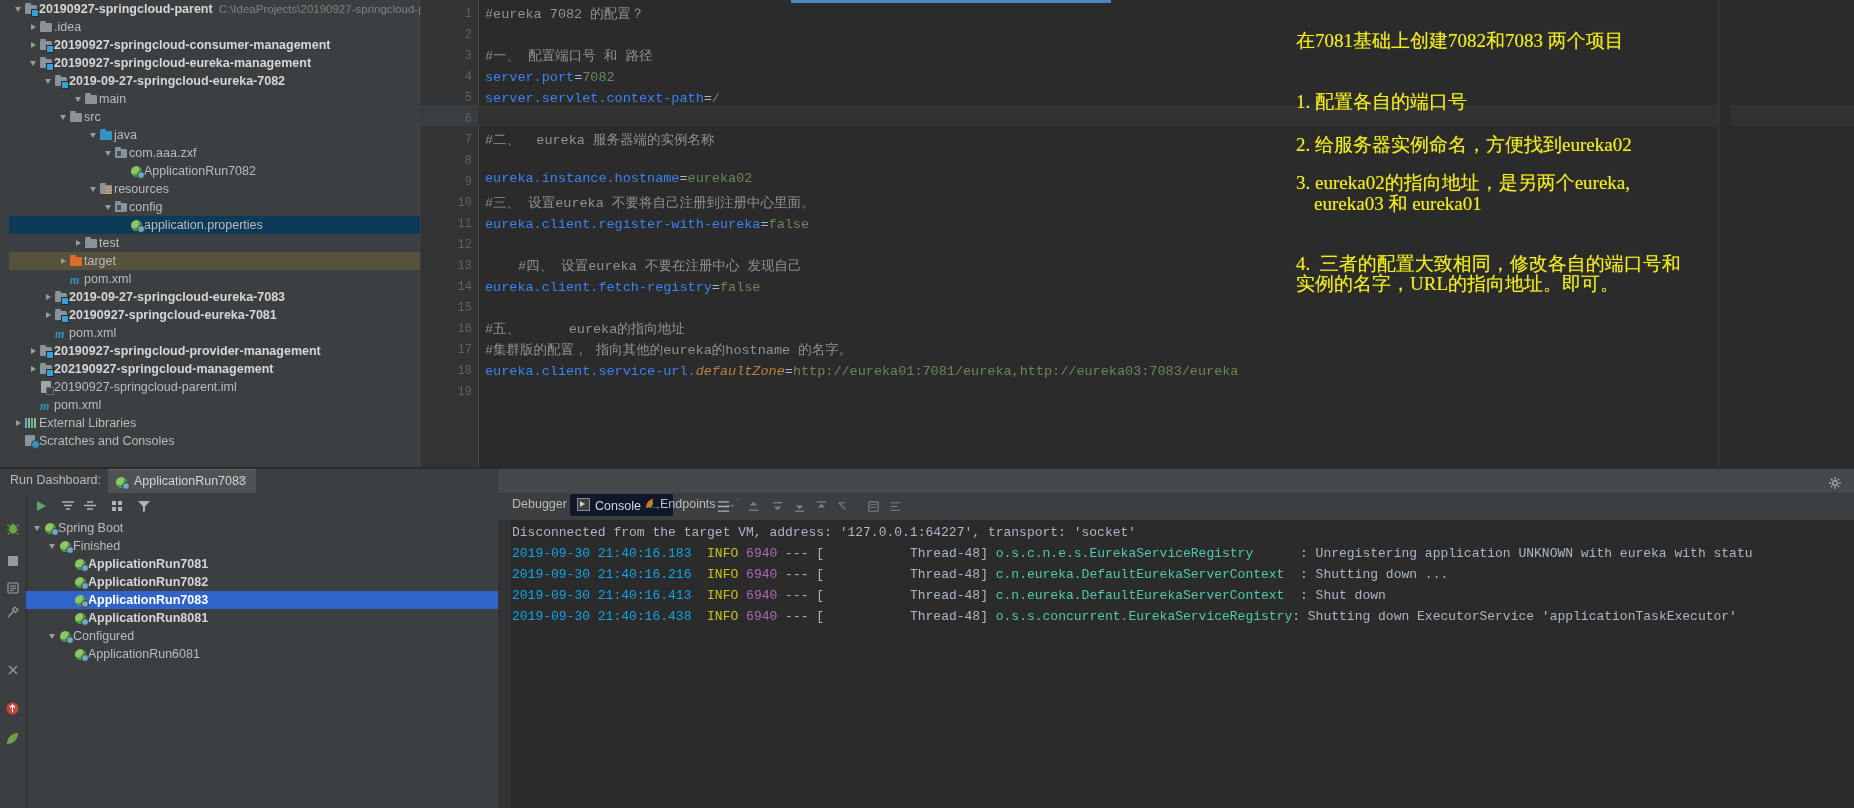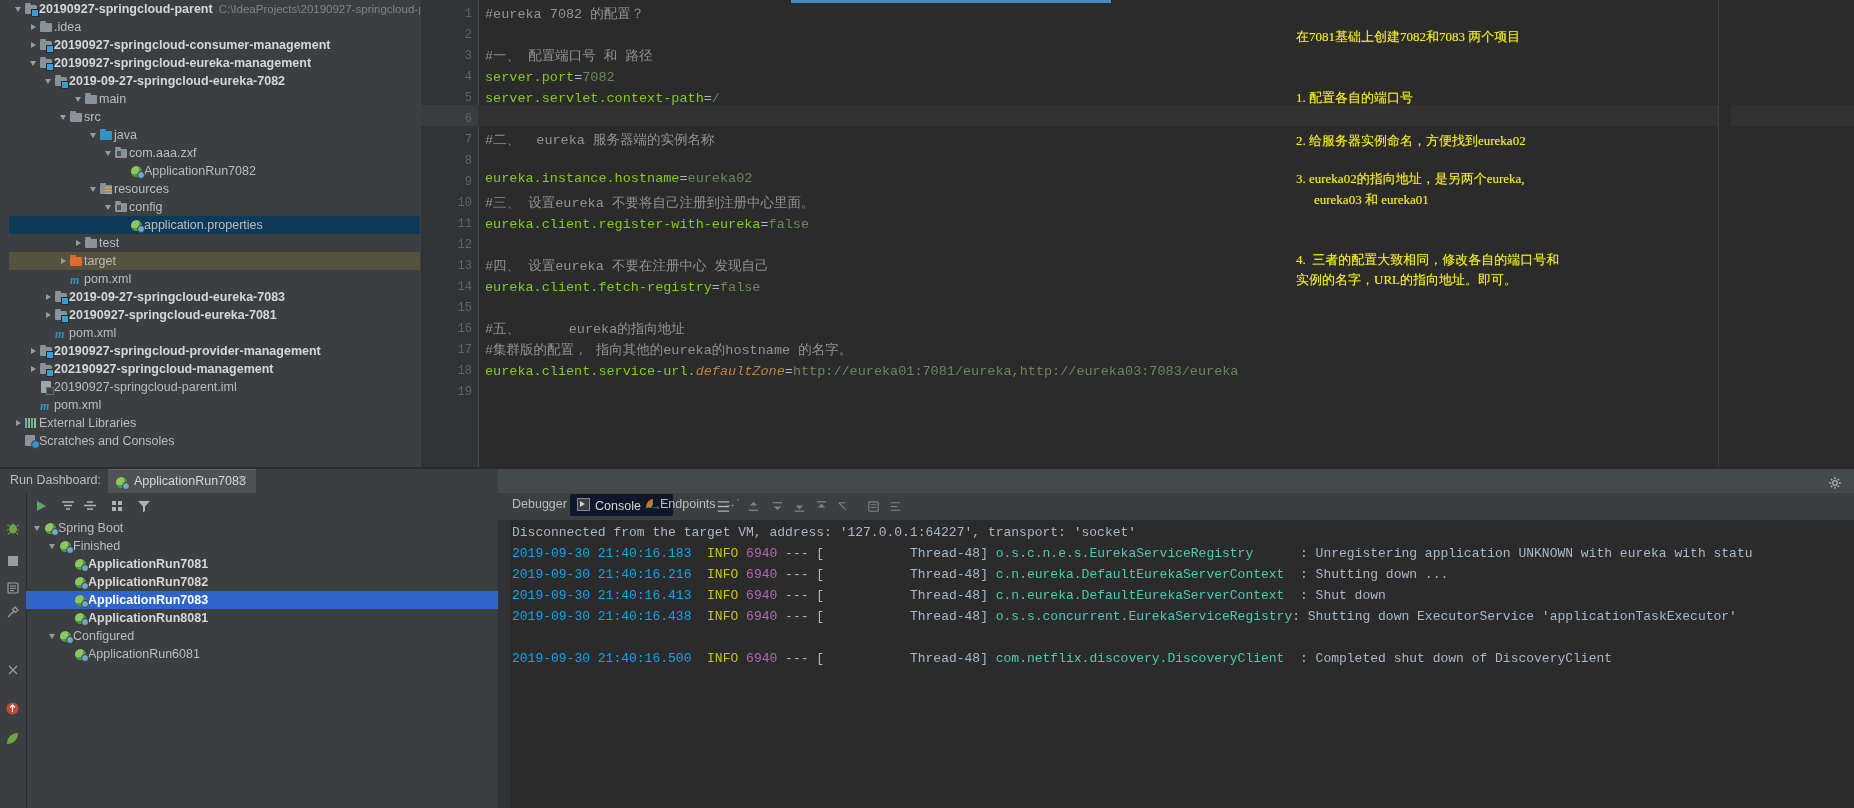--- a/index.html
+++ b/index.html
@@ -76,30 +76,30 @@
   .tabstrip{position:absolute;left:0;top:0;width:1433px;height:3px;background:#2b2b2b;}
   .tabstrip .active{position:absolute;left:370px;top:0;width:320px;height:3px;background:#4a88c7;}
   .gutter{position:absolute;left:0;top:0;width:57px;height:467px;background:#313335;}
   .gline{position:absolute;right:6px;width:40px;text-align:right;font:12px "Liberation Mono",monospace;
          color:#606366;height:21px;line-height:21px;}
   .gutterhl{position:absolute;left:0;width:57px;height:21px;background:#3a3d3f;}
   .vsplit{position:absolute;left:57px;top:0;width:1px;height:467px;background:#4b4b4b;}
   .code{position:absolute;left:64px;top:0;width:1369px;height:467px;font:13.5px "Liberation Mono",monospace;}
   .cl{position:absolute;left:0;height:21px;line-height:21px;white-space:pre;}
   .cmt{color:#909294;}
-  .key{color:#84cc16;}
+  .key{color:#3b82f6;}
   .val{color:#6a8759;}
   .eq{color:#a9b7c6;}
   .ital{color:#bc8043;font-style:italic;}
   .caretline{position:absolute;left:57px;top:105px;width:1376px;height:21px;background:#323232;}
   
   .overview{position:absolute;left:1297px;top:0;width:12px;height:467px;background:#2b2b2b;
             border-left:1px solid #3c3f41;}
   
-  .anno{position:absolute;color:#f2ec1f;font-family:"Liberation Serif",serif;font-size:13px;
+  .anno{position:absolute;color:#f2ec1f;font-family:"Liberation Serif",serif;font-size:19px;
         white-space:pre;text-shadow:0 0 1px rgba(242,236,31,.5);}
 
   
   .bottom{position:absolute;left:0;top:467px;width:1854px;height:341px;background:#3c3f41;}
   .bsplit{position:absolute;left:0;top:0;width:1854px;height:2px;background:#2b2b2b;}
   .runhdr{position:absolute;left:0;top:2px;width:498px;height:24px;background:#3c3f41;}
   .runhdr .lbl{position:absolute;left:10px;top:4px;font-size:12.5px;color:#bbbbbb;}
   .runtab{position:absolute;left:108px;top:2px;height:24px;background:#4e5254;border-top:1px solid #5e6264;}
   .runtab .tt{position:absolute;left:26px;top:4px;font-size:12.5px;color:#d6d6d6;}
   .runtab .cls{position:absolute;right:8px;top:5px;width:11px;height:11px;color:#9b9b9b;font-size:12px;
@@ -206,21 +206,21 @@
         <div class="cl" style="top: 46px;"><span class="cmt">#一、 配置端口号 和 路径</span></div>
         <div class="cl" style="top: 67px;"><span class="key">server.port</span><span class="eq">=</span><span class="val">7082</span></div>
         <div class="cl" style="top: 88px;"><span class="key">server.servlet.context-path</span><span class="eq">=</span><span class="val">/</span></div>
         <div class="cl" style="top: 109px;">&nbsp;</div>
         <div class="cl" style="top: 130px;"><span class="cmt">#二、  eureka 服务器端的实例名称</span></div>
         <div class="cl" style="top: 168px;"><span class="key">eureka.instance.hostname</span><span class="eq">=</span><span class="val">eureka02</span></div>
         <div class="cl" style="top: 172px;">&nbsp;</div>
         <div class="cl" style="top: 193px;"><span class="cmt">#三、 设置eureka 不要将自己注册到注册中心里面。</span></div>
         <div class="cl" style="top: 214px;"><span class="key">eureka.client.register-with-eureka</span><span class="eq">=</span><span class="val">false</span></div>
         <div class="cl" style="top: 235px;">&nbsp;</div>
-        <div class="cl" style="top: 256px;"><span class="cmt">#四、 设置eureka 不要在注册中心 发现自己</span></div>
+        <div class="cl" style="top: 256px; margin-left: 33px;"><span class="cmt">#四、 设置eureka 不要在注册中心 发现自己</span></div>
         <div class="cl" style="top: 277px;"><span class="key">eureka.client.fetch-registry</span><span class="eq">=</span><span class="val">false</span></div>
         <div class="cl" style="top: 298px;">&nbsp;</div>
         <div class="cl" style="top: 319px;"><span class="cmt">#五、      eureka的指向地址</span></div>
         <div class="cl" style="top: 340px;"><span class="cmt">#集群版的配置， 指向其他的eureka的hostname 的名字。</span></div>
         <div class="cl" style="top: 361px;"><span class="key">eureka.client.service-url.</span><span class="ital">defaultZone</span><span class="eq">=</span><span class="val">http://eureka01:7081/eureka,http://eureka03:7083/eureka</span></div>
         <div class="cl" style="top: 382px;">&nbsp;</div>
       </div>
     <div id="annotations">
         <div class="anno" style="top: 28px; left: 875px;">在7081基础上创建7082和7083 两个项目</div>
         <div class="anno" style="top: 89px; left: 875px;">1. 配置各自的端口号</div>
@@ -364,17 +364,16 @@
           <path d="M3 4h10M3 8h7M3 12h10" stroke="#7a8288" stroke-width="1.3"></path>
         </svg>
       </div>
       <div class="cgut"></div>
       <div class="clog" id="console-log">
           <div class="lrow" style="top: 2px;"><span class="msg">Disconnected from the target VM, address: '127.0.0.1:64227', transport: 'socket'</span></div>
           <div class="lrow" style="top: 23px;"><span class="tm">2019-09-30 21:40:16.183</span>  <span class="info">INFO</span> <span class="pid">6940</span> <span class="msg">--- [</span><span class="thr">           Thread-48]</span> <span class="cls2">o.s.c.n.e.s.EurekaServiceRegistry      </span><span class="msg">: Unregistering application UNKNOWN with eureka with statu</span></div>
           <div class="lrow" style="top: 44px;"><span class="tm">2019-09-30 21:40:16.216</span>  <span class="info">INFO</span> <span class="pid">6940</span> <span class="msg">--- [</span><span class="thr">           Thread-48]</span> <span class="cls2">c.n.eureka.DefaultEurekaServerContext  </span><span class="msg">: Shutting down ...</span></div>
           <div class="lrow" style="top: 65px;"><span class="tm">2019-09-30 21:40:16.413</span>  <span class="info">INFO</span> <span class="pid">6940</span> <span class="msg">--- [</span><span class="thr">           Thread-48]</span> <span class="cls2">c.n.eureka.DefaultEurekaServerContext  </span><span class="msg">: Shut down</span></div>
           <div class="lrow" style="top: 86px;"><span class="tm">2019-09-30 21:40:16.438</span>  <span class="info">INFO</span> <span class="pid">6940</span> <span class="msg">--- [</span><span class="thr">           Thread-48]</span> <span class="cls2">o.s.s.concurrent.EurekaServiceRegistry</span><span class="msg">: Shutting down ExecutorService 'applicationTaskExecutor'</span></div>
-          <div class="lrow" style="top: 128px;"><span class="tm">2019-09-30 21:40:16.500</span>  <span class="info">INFO</span> <span class="pid">6940</span> <span class="msg">--- [</span><span class="thr">           Thread-48]</span> <span class="cls2">com.netflix.discovery.DiscoveryClient  </span><span class="msg">: Completed shut down of DiscoveryClient</span></div>
         </div>
     </div>
   </div>
 </div>
 
 </body></html>

